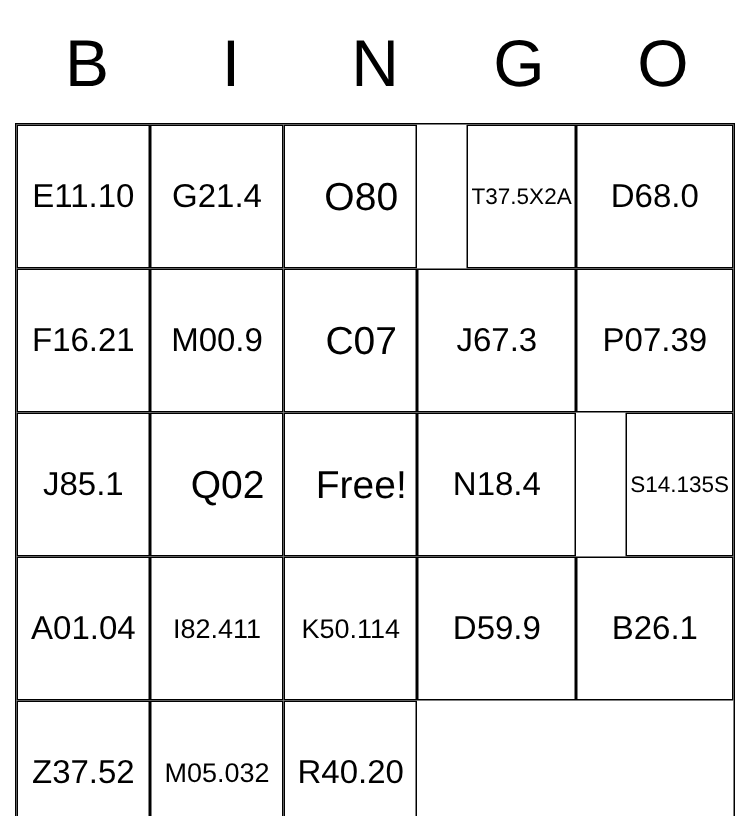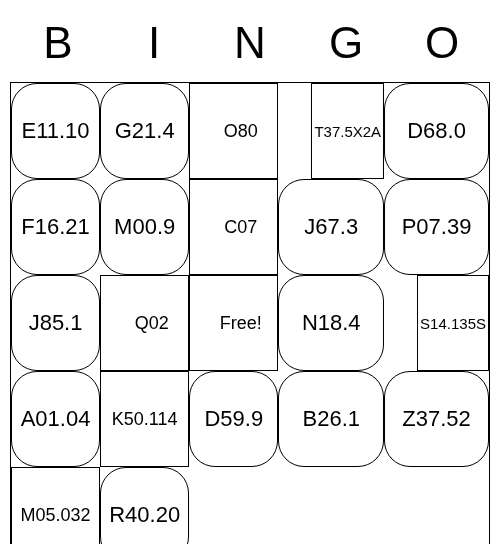--- a/index.html
+++ b/index.html
@@ -39,22 +39,22 @@
       border: 1px solid #000;
       display: flex;
       align-items: center;
       justify-content: center;
       text-align: center;
       padding: 2px;
       color: #000;
       background: #fff;
       cursor: pointer;
     }
-    .fs-lg { font-size: 18px; padding-left: 16px; }
-    .fs-md { font-size: 22px; border-radius: 26px; }
+    .fs-lg { font-size: 26px; padding-left: 16px; }
+    .fs-md { font-size: 22px; }
     .fs-sm { font-size: 18px; }
     .fs-xs { font-size: 15px; margin-left: 33px; }
   </style>
 </head>
 <body>
 
 <div class="bingo-card">
   <div class="header-row">
     <div class="header-cell">B</div>
     <div class="header-cell">I</div>
@@ -76,20 +76,21 @@
     <div class="cell fs-md">J67.3</div>
     <div class="cell fs-md">P07.39</div>
 
     <div class="cell fs-md">J85.1</div>
     <div class="cell fs-lg">Q02</div>
     <div class="cell fs-lg">Free!</div>
     <div class="cell fs-md">N18.4</div>
 
     <div class="cell fs-xs">S14.135S</div>
     <div class="cell fs-md">A01.04</div>
+    <div class="cell fs-sm">I82.411</div>
     <div class="cell fs-sm">K50.114</div>
 
     <div class="cell fs-md">D59.9</div>
     <div class="cell fs-md">B26.1</div>
     <div class="cell fs-md">Z37.52</div>
     <div class="cell fs-sm">M05.032</div>
     <div class="cell fs-md">R40.20</div>
   </div>
 </div>
 

